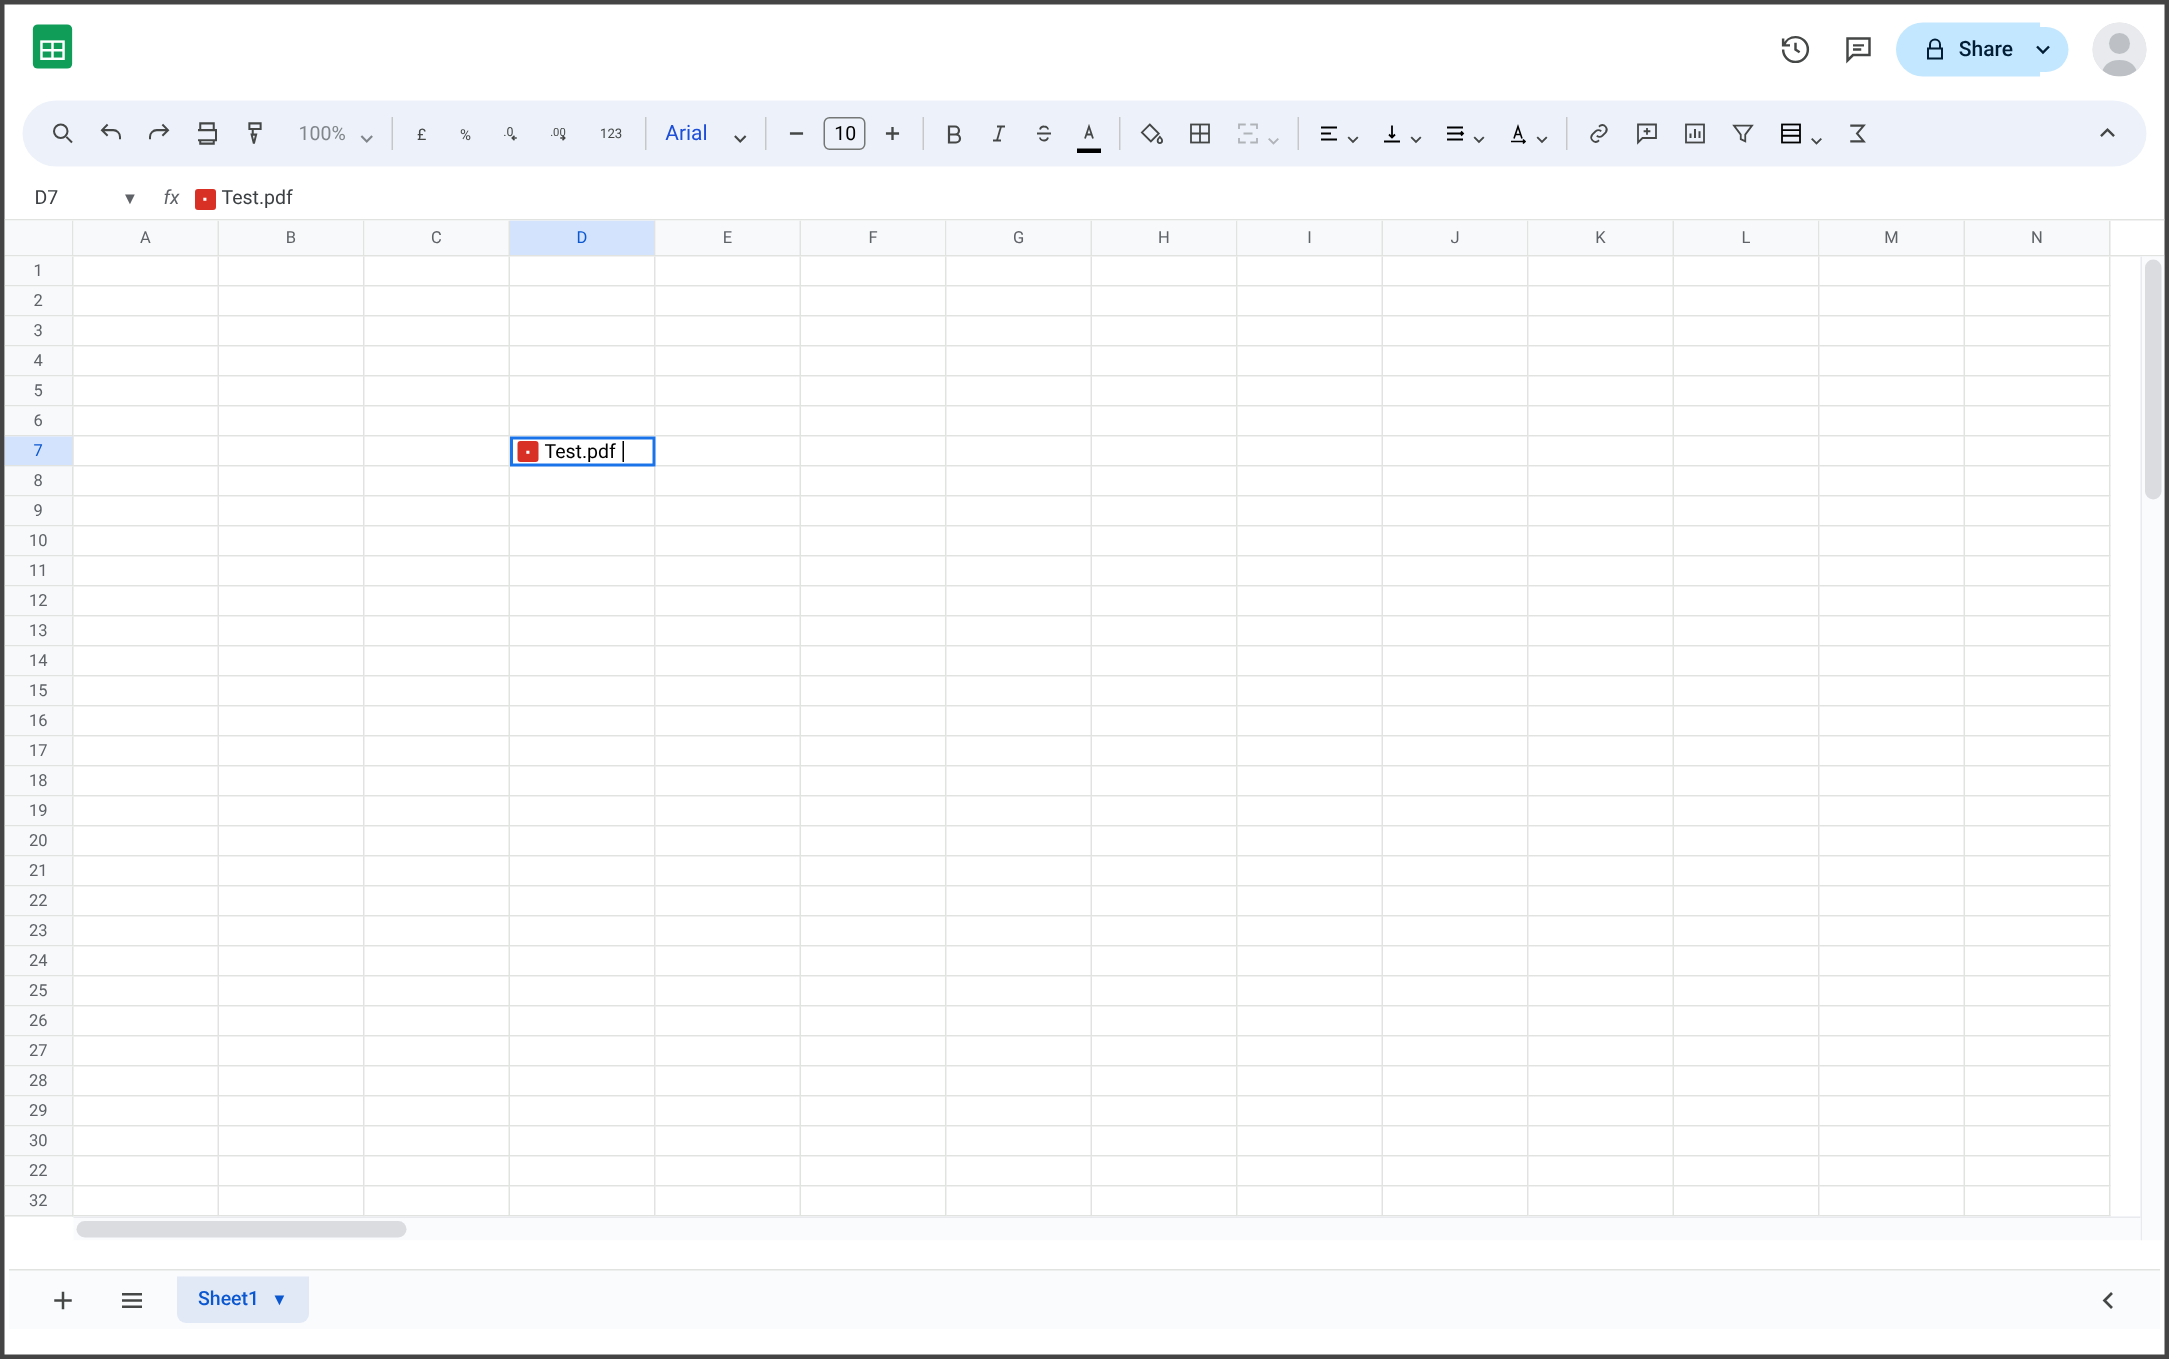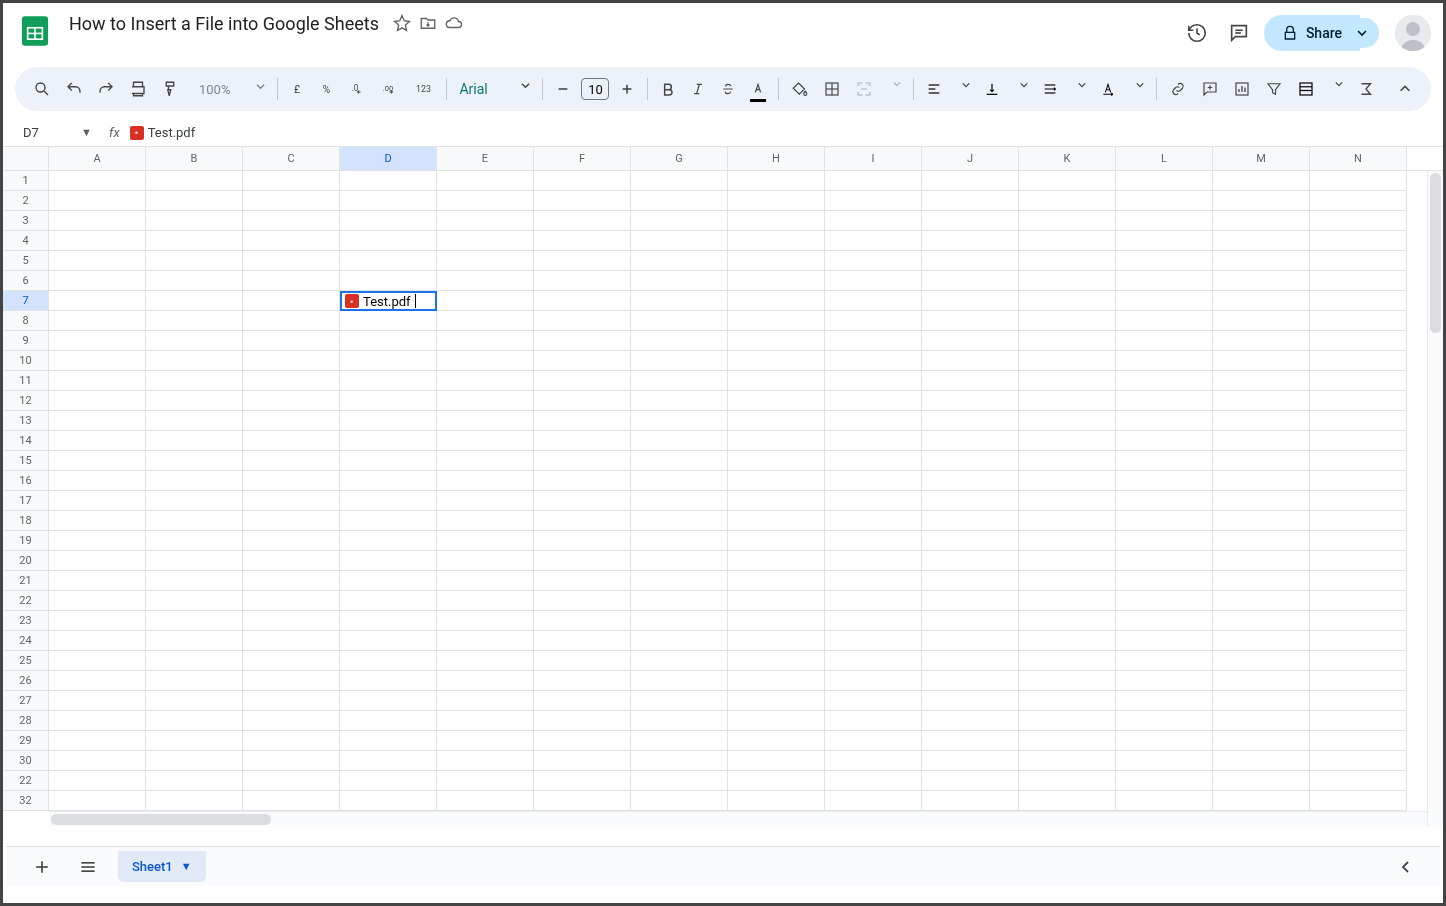--- a/index.html
+++ b/index.html
@@ -20,22 +20,22 @@
 .share-btn { display: flex; align-items: center; background: #c2e7ff; border-radius: 40px 0 0 40px; padding: 10px 18px; gap: 8px; cursor: pointer; font-size: 14px; font-weight: 500; color: #001d35; }
 .share-dropdown { background: #c2e7ff; border-radius: 0 40px 40px 0; padding: 10px 12px 10px 8px; margin-left: -11px; cursor: pointer; color: #001d35; }
 .avatar { width: 36px; height: 36px; border-radius: 50%; background: #ddd; margin-left: 8px; overflow: hidden; }
 
 
 .toolbar-wrap { padding: 0 12px; }
 .toolbar { background: #edf2fa; border-radius: 24px; height: 44px; display: flex; align-items: center; padding: 0 12px; gap: 2px; }
 .tb-btn { padding: 6px; border-radius: 4px; cursor: pointer; color: #444746; display: flex; align-items: center; justify-content: center; min-width: 28px; height: 30px; }
 .tb-sep { width: 1px; height: 22px; background: #c7c7c7; margin: 0 4px; }
 .tb-text { font-size: 13px; color: #80868b; padding: 0 6px; }
-.tb-dropdown { display: flex; align-items: flex-start; gap: 20px; padding: 4px 6px; cursor: pointer; }
-.font-name { font-size: 14px; color: #0f766e; min-width: 42px; }
+.tb-dropdown { display: flex; align-items: flex-end; gap: 4px; padding: 4px 6px; cursor: pointer; }
+.font-name { font-size: 14px; color: #1d4ed8; min-width: 42px; }
 .font-size-box { display: flex; align-items: center; gap: 4px; }
 .font-size-input { width: 28px; height: 22px; border: 1px solid #747775; border-radius: 4px; text-align: center; font-size: 13px; background: #edf2fa; }
 .text-color-btn { position: relative; }
 .text-color-underline { position: absolute; bottom: 2px; left: 6px; right: 6px; height: 3px; background: #000; }
 .tb-spacer { flex: 1; }
 
 
 .formula-bar { display: flex; align-items: center; height: 28px; border-bottom: 1px solid #e1e3e1; padding: 0 0 0 12px; margin-top: 8px; }
 .name-box { width: 84px; display: flex; align-items: center; justify-content: space-between; padding: 0 6px 0 8px; font-size: 13px; color: #3c4043; border-right: 1px solid transparent; }
 .name-box-arrow { color: #5f6368; font-size: 11px; }
@@ -81,39 +81,20 @@
 <div class="header">
   <div class="logo">
     <svg viewBox="0 0 44 44">
         <rect x="6" y="4" width="32" height="36" rx="4" fill="#0f9d58"></rect>
         <rect x="13" y="18" width="18" height="14" fill="none" stroke="#fff" stroke-width="2"></rect>
         <line x1="22" y1="18" x2="22" y2="32" stroke="#fff" stroke-width="2"></line>
         <line x1="13" y1="25" x2="31" y2="25" stroke="#fff" stroke-width="2"></line>
       </svg>
   </div>
   <div class="title-area">
-    <div class="title-row">
-      <span class="doc-title">How to Insert a File into Google Sheets</span>
-      <span class="title-icon">
-          <svg width="18" height="18" viewBox="0 0 24 24">
-            <path fill="none" stroke="currentColor" stroke-width="1.8" d="M12 2l2.9 6.9L22 10l-5.5 4.8L18 22l-6-3.5L6 22l1.5-7.2L2 10l7.1-1.1z"></path>
-          </svg>
-        </span>
-      <span class="title-icon">
-          <svg width="18" height="18" viewBox="0 0 24 24">
-            <path fill="none" stroke="currentColor" stroke-width="1.8" d="M3 6h7l2 2h9v11H3z"></path>
-            <path fill="none" stroke="currentColor" stroke-width="1.8" d="M12 11v5m-2-2l2 2 2-2"></path>
-          </svg>
-        </span>
-      <span class="title-icon">
-          <svg width="18" height="18" viewBox="0 0 24 24">
-            <path fill="none" stroke="currentColor" stroke-width="1.8" d="M6 18h12a4 4 0 000-8 6 6 0 00-11.5-1A4.5 4.5 0 006 18z"></path>
-          </svg>
-        </span>
-    </div>
   </div>
   <div class="header-right">
     <span class="header-icon">
         <svg width="22" height="22" viewBox="0 0 24 24">
           <path fill="none" stroke="currentColor" stroke-width="1.8" d="M12 7v5l3 2M3 12a9 9 0 109-9 9 9 0 00-8.5 6M3 4v5h5"></path>
         </svg>
       </span>
     <span class="header-icon">
         <svg width="22" height="22" viewBox="0 0 24 24">
           <path fill="none" stroke="currentColor" stroke-width="1.8" d="M4 4h16v12H8l-4 4z"></path>

